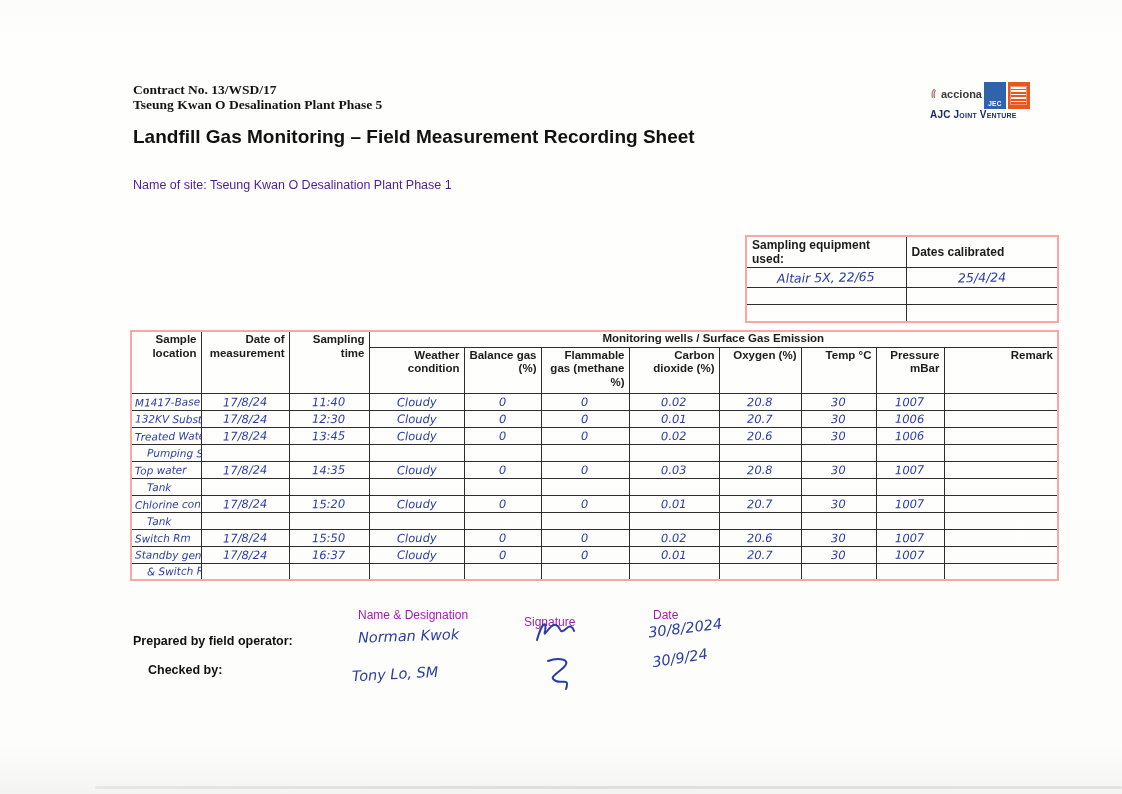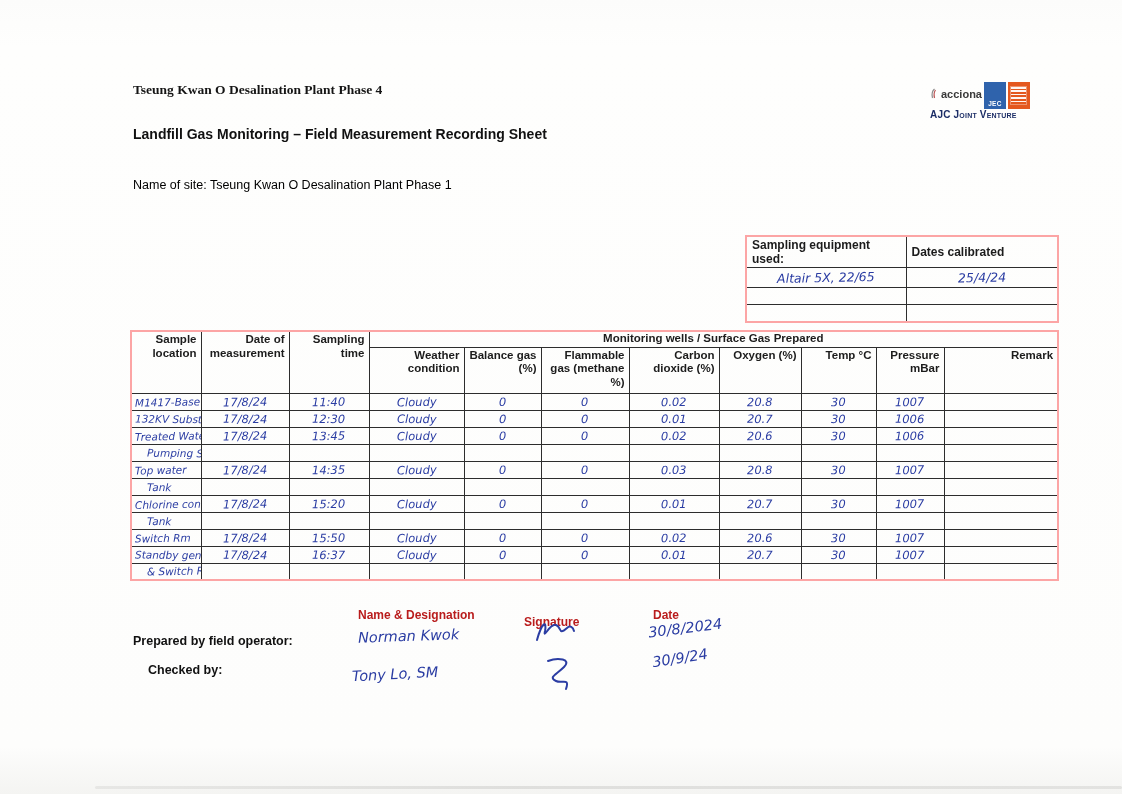--- a/index.html
+++ b/index.html
@@ -17,22 +17,22 @@
   }
   .scan-edge-bottom {
     position:absolute; left:95px; top:786px; width:1027px; height:3px;
     background:linear-gradient(90deg,#e3e3e1, #d9d9d7 40%, #dededc);
     border-radius:2px; opacity:.8;
   }
   .abs { position:absolute; }
 
   
   .contract { font-family:"Liberation Serif", serif; font-weight:bold; font-size:13.5px; line-height:15px; color:#151515; }
-  .form-title { font-weight:bold; font-size:14px; color:#111; }
-  .site-line { font-size:12.5px; color:#000000; }
+  .form-title { font-weight:bold; font-size:19px; color:#111; }
+  .site-line { font-size:12.5px; color:#4c1d95; }
 
   
   .logo-wrap { width:104px; }
   .logo-row { display:flex; align-items:center; gap:2px; }
   .acciona { display:flex; align-items:center; gap:2px; font-size:11px; font-weight:bold; color:#3a3a3a; padding-bottom:4px; }
   .sq { width:22px; height:27px; display:flex; align-items:flex-end; justify-content:center; }
   .sq-jec { background:#2f63ac; }
   .sq-jec span { color:#fff; font-size:6.5px; font-weight:bold; padding-bottom:2px; letter-spacing:.3px; }
   .sq-partner { background:#e4581f; align-items:center; }
   .partner-marks { width:15px; height:17px;
@@ -66,32 +66,33 @@
     font-size:11.5px;
     white-space:nowrap;
     transform:rotate(-1.2deg);
   }
   .main tr:nth-child(even) .hw { transform:rotate(0.6deg); }
   .hw.loc { float:left; text-align:left; font-size:10.5px; }
   .hw.ind { padding-left:12px; }
   .hw-big { font-size:14.5px; }
 
   
-  .foot-h { font-weight:bold; font-size:12px; color:#b91c1c; }
+  .foot-h { font-weight:normal; font-size:12px; color:#a21caf; }
   .foot-label { font-weight:bold; font-size:12.5px; color:#111; }
   .sig-svg { stroke:#2b3da3; fill:none; stroke-width:2; stroke-linecap:round; }
 </style>
 </head>
 <body>
 
 <div class="paper"></div>
 <div class="scan-edge-bottom"></div>
 
 <div class="abs contract" style="left:133px; top:82px;">
-  <div>Tseung Kwan O Desalination Plant Phase 4</div>
+  <div>Contract No. 13/WSD/17</div>
+  <div>Tseung Kwan O Desalination Plant Phase 5</div>
 </div>
 <div class="abs form-title" style="left:133px; top:126px;">Landfill Gas Monitoring – Field Measurement Recording Sheet</div>
 <div class="abs site-line" style="left:133px; top:178px;">Name of site: Tseung Kwan O Desalination Plant Phase 1</div>
 
 <div class="abs logo-wrap" style="left:930px; top:82px;">
   <div class="logo-row">
     <div class="acciona">
       <svg width="9" height="11" viewBox="0 0 9 11">
         <path d="M4.5 1 C2 3 1.5 6 2.5 10" stroke="#8a8a8a" stroke-width="1.2" fill="none"></path>
         <path d="M5.5 2 C4 4 3.8 7 4.5 10" stroke="#b55" stroke-width="1.2" fill="none"></path>
@@ -147,21 +148,21 @@
       <col style="width:82px">
       <col style="width:75px">
     <col style="width:68px">
       <col style="width:114px">
   </colgroup>
   <thead>
     <tr>
       <th rowspan="2" style="height:62px;">Sample location</th>
       <th rowspan="2">Date of measurement</th>
       <th rowspan="2">Sampling time</th>
-      <th colspan="8" class="span-h">Monitoring wells / Surface Gas Prepared</th>
+      <th colspan="8" class="span-h">Monitoring wells / Surface Gas Emission</th>
     </tr>
     <tr>
       <th style="height:46px;">Weather condition</th>
       <th>Balance gas (%)</th>
       <th>Flammable gas (methane %)</th>
       <th>Carbon dioxide (%)</th>
       <th>Oxygen (%)</th>
       <th>Temp °C</th>
       <th>Pressure mBar</th>
       <th>Remark</th>

